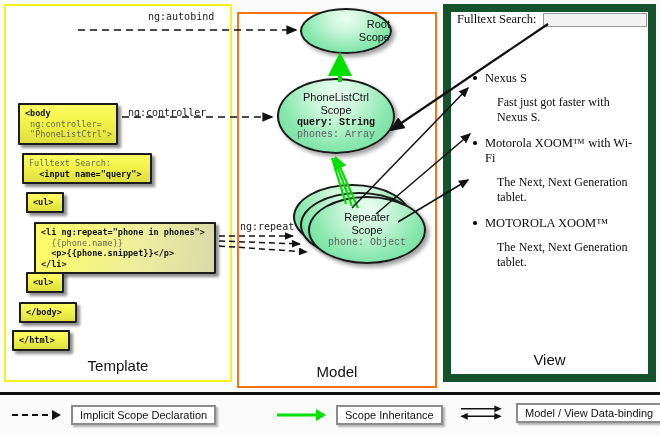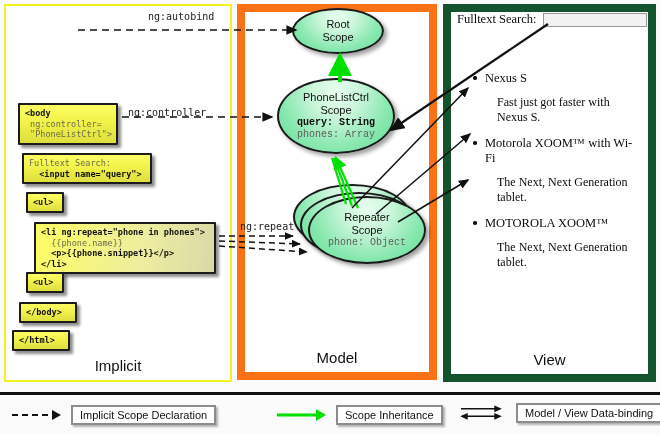--- a/index.html
+++ b/index.html
@@ -3,21 +3,21 @@
 <meta charset="utf-8">
 <style>
   html,body{margin:0;padding:0;background:#ffffff;}
   body{width:660px;height:435px;position:relative;overflow:hidden;
        font-family:"Liberation Sans",sans-serif;}
   #stage{position:absolute;left:0;top:0;width:660px;height:435px;background:#fbfbfb;}
 
   
   .panel{position:absolute;background:#ffffff;box-sizing:border-box;}
   #panel-template{left:4px;  top:4px; width:228px; height:378px; border:2px solid #f2f21f;}
-  #panel-model   {left:237px;top:4px; width:200px; height:376px; border:8px solid #f97316;}
+  #panel-model   {left:237px;top:12px; width:200px; height:376px; border:2px solid #f97316;}
   #panel-view    {left:443px;top:4px; width:213px; height:378px; border:8px solid #14532d;}
 
   .panel-label{position:absolute;bottom:6px;left:0;right:0;text-align:center;
                font-size:15px;color:#111;font-family:"Liberation Sans",sans-serif;}
 
   
   .codebox{position:absolute;box-sizing:border-box;
            border:2px solid #1c1c1c;
            background:linear-gradient(180deg,#fdfd63 0%,#f2f24a 45%,#dede3f 100%);
            box-shadow:3px 3px 3px rgba(0,0,0,.45);
@@ -68,21 +68,21 @@
               box-shadow:2px 2px 2px rgba(0,0,0,.30);
               padding:2px 7px;font-size:11px;color:#111;white-space:nowrap;}
   .legend-ico{width:52px;height:20px;flex:0 0 52px;}
 </style>
 </head>
 <body>
 
 <div id="stage">
 
   <div class="panel" id="panel-template">
-    <div class="panel-label">Implicit</div>
+    <div class="panel-label">Template</div>
   </div>
 
 
   <div class="codebox" style="left:18px;top:103px;width:100px;"><b>&lt;body</b>
 <span> ng:controller=</span>
 <span> "PhoneListCtrl"&gt;</span></div>
 
   <div class="codebox" style="left:22px;top:153px;width:130px;"><span>Fulltext Search:</span>
 <b>  &lt;input name="query"&gt;</b></div>
 
@@ -96,21 +96,21 @@
   <div class="codebox" style="left:26px;top:272px;width:38px;"><b>&lt;ul&gt;</b></div>
 
   <div class="codebox" style="left:12px;top:330px;width:58px;"><b>&lt;/html&gt;</b></div>
 
   <div class="codebox" style="left:19px;top:302px;width:58px;"><b>&lt;/body&gt;</b></div>
 
   <div class="panel" id="panel-model">
     <div class="panel-label">Model</div>
   </div>
 
-  <div class="scope" style="left:292px;top:8px;width:92px;height:46px;">
+  <div class="scope" style="left:300px;top:8px;width:92px;height:46px;align-items:flex-end;">
     <div>Root</div>
     <div>Scope</div>
   </div>
 
   <div class="scope" style="left:277px;top:78px;width:118px;height:76px;">
     <div>PhoneListCtrl</div>
     <div>Scope</div>
     <div class="props">
       <div class="b">query: String</div>
       <div>phones: Array</div>

